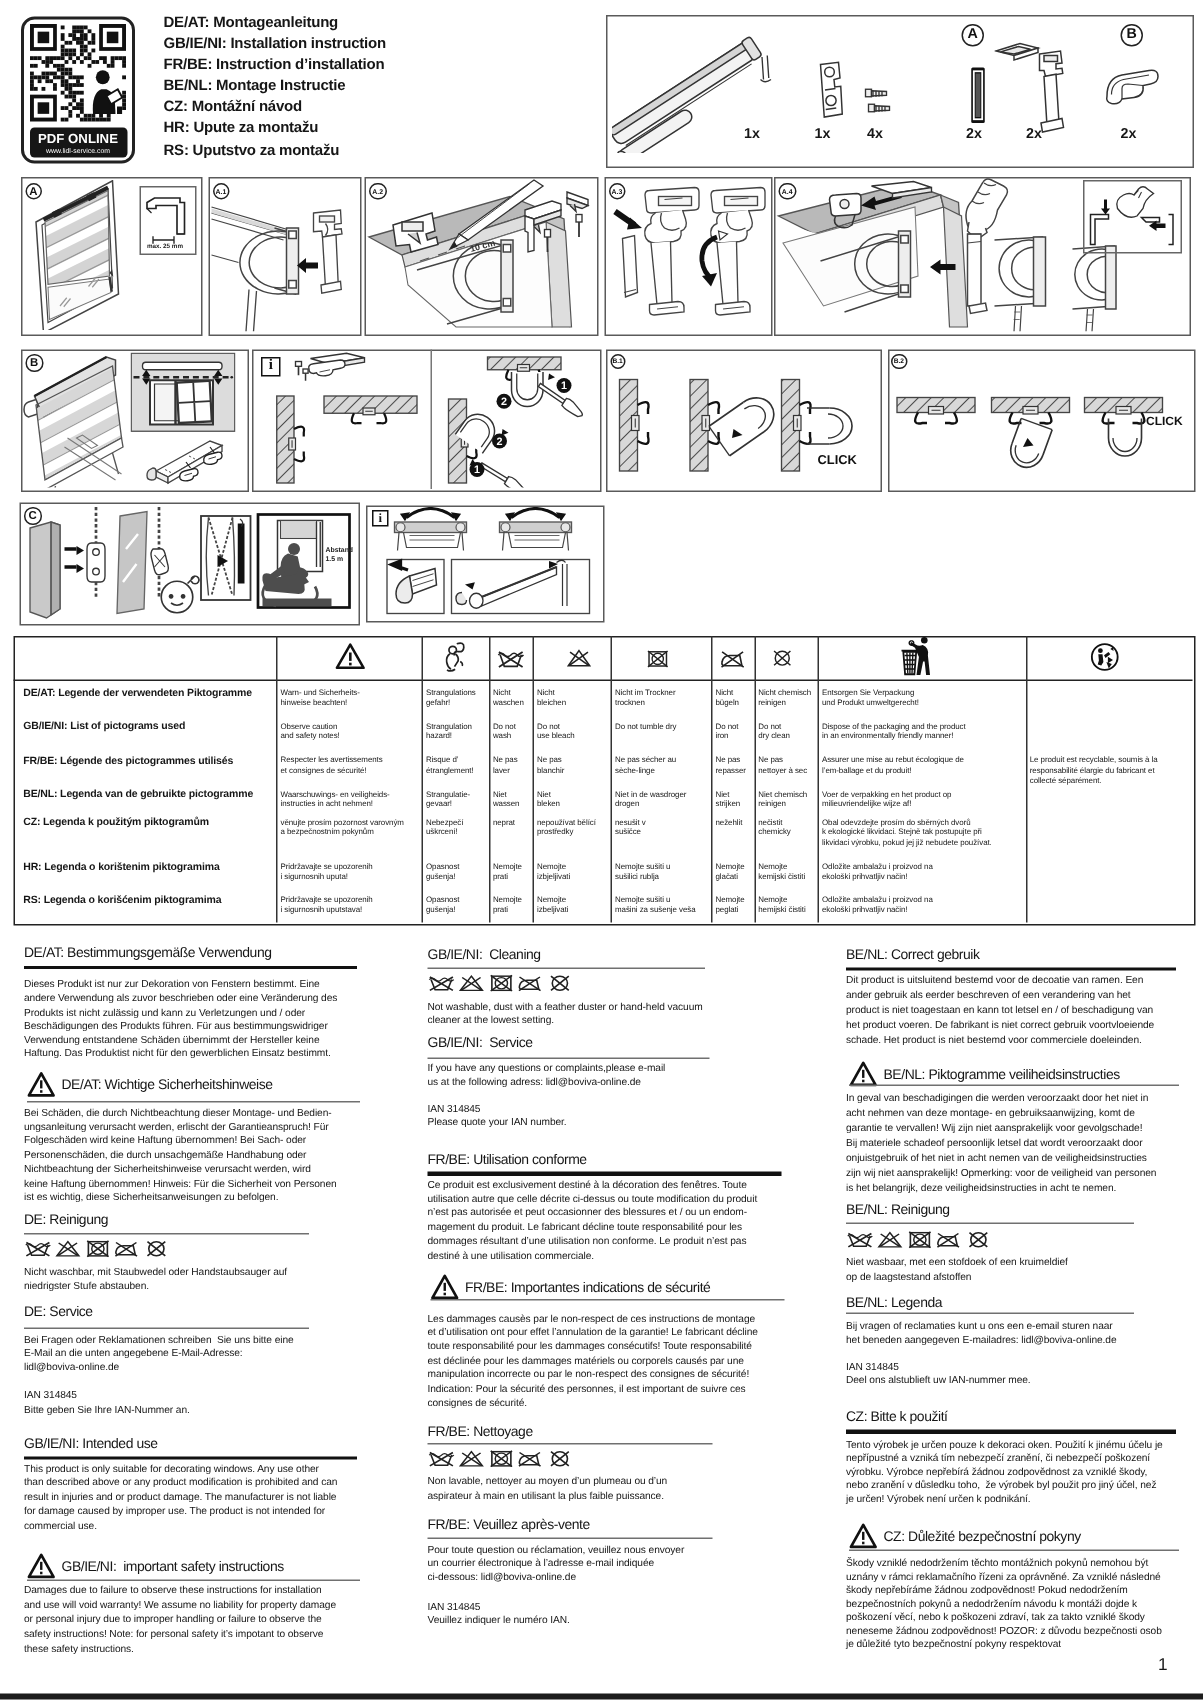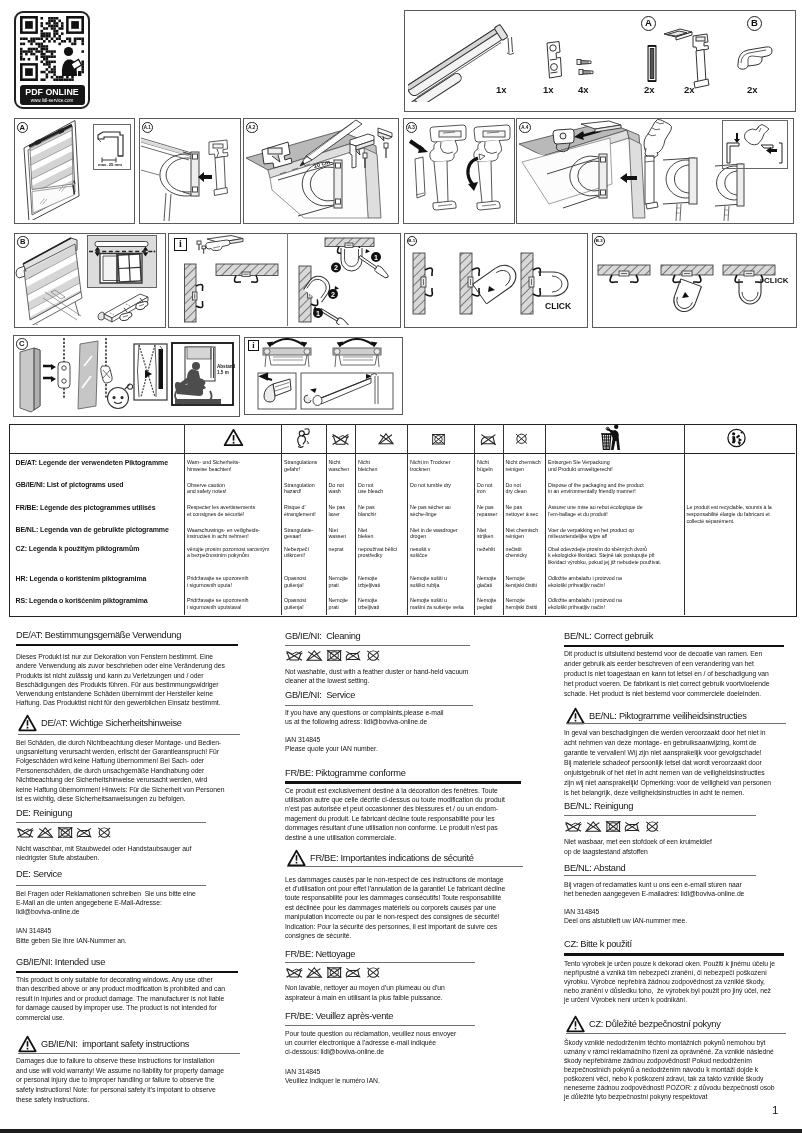--- a/index.html
+++ b/index.html
@@ -273,20 +273,29 @@
       <path d="M42,60 Q41,46 47.5,43.5 L51,43.5 Q56,45.5 56.5,50 L57,60 Z" fill="#111"></path>
       <path d="M51,48 L58.5,43.5 L61.5,49 L54,53.5 Z" fill="#fff" stroke="#111" stroke-width="1.3"></path>
       <rect x="58" y="55" width="3.4" height="5" fill="#111"></rect>
     </svg>
 
 <div class="ab" style="left:19.5px;top:85px;width:65px;height:20px;background:#161616;border-radius:3px;color:#fff;text-align:center">
 <div style="font-size:8.8px;font-weight:bold;padding-top:2px;letter-spacing:0">PDF ONLINE</div>
 <div style="font-size:4.6px;margin-top:0.5px">www.lidl-service.com</div>
 </div>
 
+<div class="ab b" style="left:109px;top:9px;font-size:10px;line-height:14.1px;white-space:nowrap;letter-spacing:-0.15px">
+DE/AT: Montageanleitung<br>
+GB/IE/NI: Installation instruction<br>
+FR/BE: Instruction d’installation<br>
+BE/NL: Montage Instructie<br>
+CZ: Montážní návod<br>
+HR: Upute za montažu<br>
+RS: Uputstvo za montažu
+</div>
 
 <div class="panel" style="left:404px;top:10px;width:390px;height:100px"></div>
 
 <svg class="ab" style="left:408px;top:12px" width="130" height="90" viewBox="0 0 130 90">
 <g stroke="#333" stroke-width="1">
 <g transform="rotate(-33 12 82)">
 <rect x="4" y="68" width="110" height="13" rx="5" fill="#f3f3f3"></rect>
 <rect x="4" y="68" width="110" height="5" rx="2.5" fill="#d5d5d5"></rect>
 <rect x="110" y="67" width="7" height="15" rx="2" fill="#e2e2e2"></rect>
 <path d="M8,83 l100,0" stroke-width="0.7"></path>
@@ -1109,21 +1118,21 @@
 
 <div class="bd" style="left:285.0px;top:666.5px;line-height:9.20px">Not washable, dust with a feather duster or hand-held vacuum<br>cleaner at the lowest setting.</div>
 
 <div class="h1" style="left:285.0px;top:689.5px">GB/IE/NI:&nbsp; Service</div>
 <div class="rt" style="left:285.0px;top:704.5px;width:188.0px"></div>
 
 <div class="bd" style="left:285.0px;top:708.0px;line-height:9.20px">If you have any questions or complaints,please e-mail<br>us at the following adress: lidl@boviva-online.de</div>
 
 <div class="bd" style="left:285.0px;top:735.0px;line-height:9.20px">IAN 314845<br>Please quote your IAN number.</div>
 
-<div class="h1" style="left:285.0px;top:767.5px">FR/BE: Piktogramme conforme</div>
+<div class="h1" style="left:285.0px;top:767.5px">FR/BE: Utilisation conforme</div>
 <div class="rT" style="left:285.0px;top:781.3px;width:236.0px"></div>
 
 <div class="bd" style="left:285.0px;top:785.5px;line-height:9.40px">Ce produit est exclusivement destiné à la décoration des fenêtres. Toute<br>utilisation autre que celle décrite ci-dessus ou toute modification du produit<br>n’est pas autorisée et peut occasionner des blessures et / ou un endom-<br>magement du produit. Le fabricant décline toute responsabilité pour les<br>dommages résultant d’une utilisation non conforme. Le produit n’est pas<br>destiné à une utilisation commerciale.</div>
 
 <svg class="ab" style="left:286.5px;top:849.0px" width="19" height="18" viewBox="0 0 19 18">
       <use href="#icwarnB"></use>
     </svg>
 
 <div class="h1" style="left:310.0px;top:853.2px">FR/BE: Importantes indications de sécurité</div>
 <div class="rt" style="left:286.5px;top:866.3px;width:236.0px"></div>
@@ -1186,21 +1195,21 @@
     </svg>
     <svg class="ab" style="left:623.4px;top:820.0px" width="18.5" height="12.5" viewBox="0 0 19 14" preserveAspectRatio="none">
       <use href="#iciron"></use>
     </svg>
     <svg class="ab" style="left:643.2px;top:820.0px" width="18.5" height="12.5" viewBox="0 0 19 14" preserveAspectRatio="none">
       <use href="#icdry"></use>
     </svg>
 
 <div class="bd" style="left:564.0px;top:837.2px;line-height:9.80px">Niet wasbaar, met een stofdoek of een kruimeldief<br>op de laagstestand afstoffen</div>
 
-<div class="h1" style="left:564.0px;top:862.5px">BE/NL: Abstand</div>
+<div class="h1" style="left:564.0px;top:862.5px">BE/NL: Legenda</div>
 <div class="rt" style="left:564.0px;top:875.4px;width:192.0px"></div>
 
 <div class="bd" style="left:564.0px;top:879.6px;line-height:9.20px">Bij vragen of reclamaties kunt u ons een e-email sturen naar<br>het beneden aangegeven E-mailadres: lidl@boviva-online.de</div>
 
 <div class="bd" style="left:564.0px;top:906.5px;line-height:9.20px">IAN 314845<br>Deel ons alstublieft uw IAN-nummer mee.</div>
 
 <div class="h1" style="left:564.0px;top:938.8px">CZ: Bitte k použití</div>
 <div class="rT" style="left:564.0px;top:953.3px;width:220.0px"></div>
 
 <div class="bd" style="left:564.0px;top:958.8px;line-height:9.15px">Tento výrobek je určen pouze k dekoraci oken. Použití k jinému účelu je<br>nepřípustné a vzniká tím nebezpečí zranění, či nebezpečí poškození<br>výrobku. Výrobce nepřebírá žádnou zodpovědnost za vzniklé škody,<br>nebo zranění v důsledku toho,&nbsp; že výrobek byl použit pro jiný účel, než<br>je určen! Výrobek není určen k podnikání.</div>

